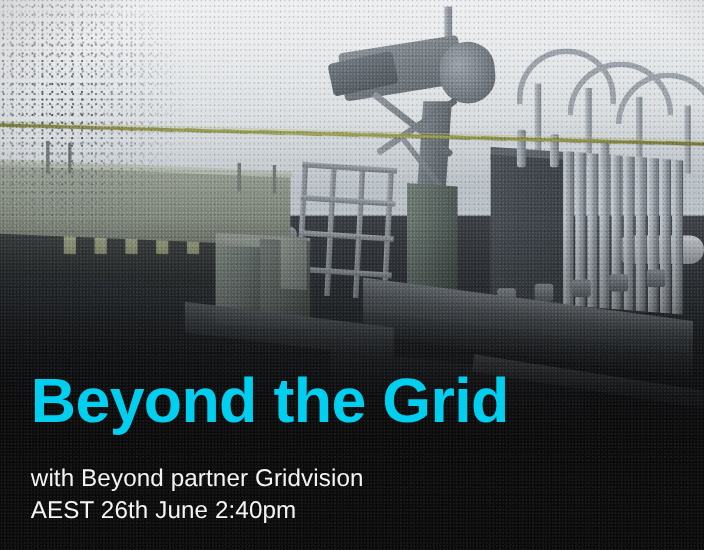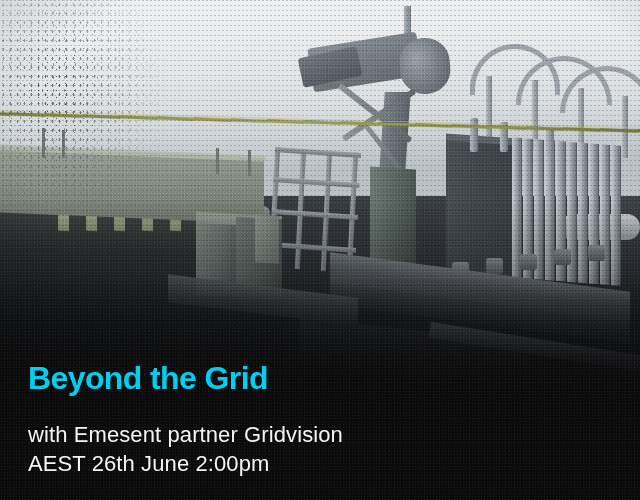--- a/index.html
+++ b/index.html
@@ -211,21 +211,21 @@
     background-position:0 0, 2px 1px, 1px 3px;
   }
 
   
   #copy{
     position:absolute;left:28px;bottom:22px;right:24px;
     z-index:20;
   }
   #headline{
     color:#00cff0;
-    font-size:32px;
+    font-size:57px;
     font-weight:700;
     letter-spacing:-.6px;
     line-height:1;
     margin:15px 0 26px 0;
     white-space:nowrap;
   }
   #subhead{
     color:#ffffff;
     font-size:23px;
     font-weight:700;
@@ -340,17 +340,17 @@
 
     <div class="layer speckle"></div>
   </div>
 
   <div class="layer" id="vignette"></div>
   <div class="layer" id="scrim"></div>
   <div class="layer noise-dark" id="grain"></div>
 
   <div id="copy">
     <h1 id="headline">Beyond the Grid</h1>
-    <p class="detail">with Emesent partner Gridvision</p>
-    <p class="detail">AEST 26th June 2:00pm</p>
+    <p class="detail">with Beyond partner Gridvision</p>
+    <p class="detail">AEST 26th June 2:40pm</p>
   </div>
 
 </div>
 
 </body></html>

